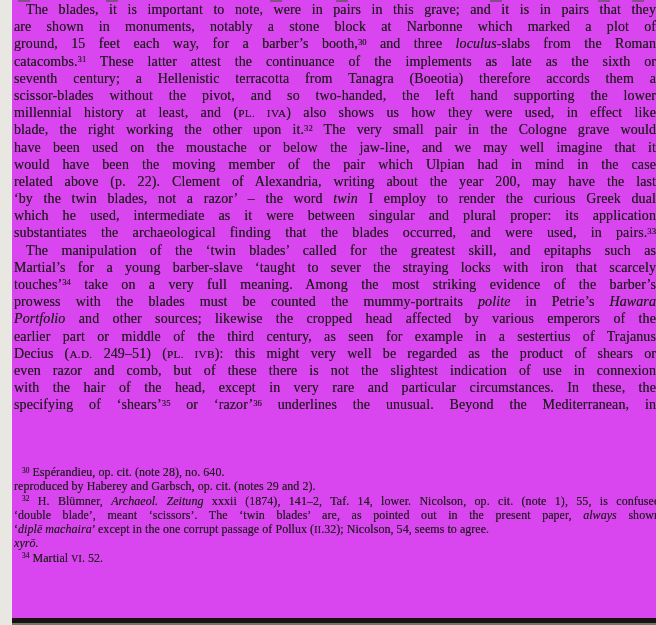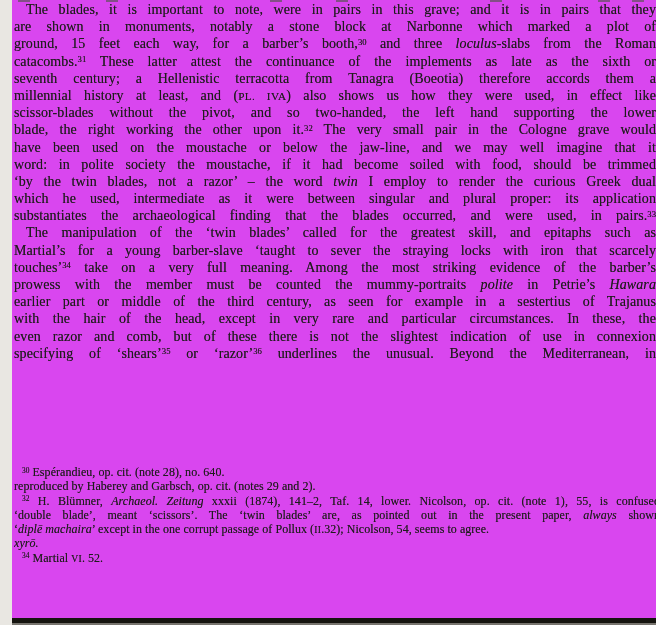--- a/index.html
+++ b/index.html
@@ -76,36 +76,39 @@
 
 <div class="page">
   <div class="top-remnant"></div>
 
   <div class="body-text">
     <div class="line indent"><span>The blades, it is important to note, were in pairs in this grave; and it is in pairs that they</span></div>
     <div class="line"><span>are shown in monuments, notably a stone block at Narbonne which marked a plot of</span></div>
     <div class="line"><span>ground, 15 feet each way, for a barber’s booth,</span><span class="seg-sup">30</span><span> and three </span><span class="seg-i">loculus</span><span>-slabs from the Roman</span></div>
     <div class="line"><span>catacombs.</span><span class="seg-sup">31</span><span> These latter attest the continuance of the implements as late as the sixth or</span></div>
     <div class="line"><span>seventh century; a Hellenistic terracotta from Tanagra (Boeotia) therefore accords them a</span></div>
+    <div class="line"><span>scissor-blades without the pivot, and so two-handed, the left hand supporting the lower</span></div>
     <div class="line"><span>millennial history at least, and (</span><span class="seg-sc">PL. IVA</span><span>) also shows us how they were used, in effect like</span></div>
-    <div class="line"><span>scissor-blades without the pivot, and so two-handed, the left hand supporting the lower</span></div>
     <div class="line"><span>blade, the right working the other upon it.</span><span class="seg-sup">32</span><span> The very small pair in the Cologne grave would</span></div>
     <div class="line"><span>have been used on the moustache or below the jaw-line, and we may well imagine that it</span></div>
-    <div class="line"><span>word: in polite society the moustache, if it had become soiled with food, should be trimmed</span></div>
+    <div class="line"><span>would have been the moving member of the pair which Ulpian had in mind in the case</span></div>
+    <div class="line"><span>related above (p. 22). Clement of Alexandria, writing about the year 200, may have the last</span></div>
     <div class="line"><span>‘by the twin blades, not a razor’ – the word </span><span class="seg-i">twin</span><span> I employ to render the curious Greek dual</span></div>
     <div class="line"><span>which he used, intermediate as it were between singular and plural proper: its application</span></div>
     <div class="line"><span>substantiates the archaeological finding that the blades occurred, and were used, in pairs.</span><span class="seg-sup">33</span></div>
 
     <div class="line indent"><span>The manipulation of the ‘twin blades’ called for the greatest skill, and epitaphs such as</span></div>
     <div class="line"><span>Martial’s for a young barber-slave ‘taught to sever the straying locks with iron that scarcely</span></div>
     <div class="line"><span>touches’</span><span class="seg-sup">34</span><span> take on a very full meaning. Among the most striking evidence of the barber’s</span></div>
-    <div class="line"><span>prowess with the member must be counted the mummy-portraits </span><span class="seg-i">polite</span><span> in Petrie’s </span><span class="seg-i">Hawara</span></div>
+    <div class="line"><span>prowess with the blades must be counted the mummy-portraits </span><span class="seg-i">polite</span><span> in Petrie’s </span><span class="seg-i">Hawara</span></div>
+    <div class="line"><span class="seg-i">Portfolio</span><span> and other sources; likewise the cropped head affected by various emperors of the</span></div>
     <div class="line"><span>earlier part or middle of the third century, as seen for example in a sestertius of Trajanus</span></div>
+    <div class="line"><span>Decius (</span><span class="seg-sc">A.D.</span><span> 249–51) (</span><span class="seg-sc">PL. IVB</span><span>): this might very well be regarded as the product of shears or</span></div>
+    <div class="line"><span>even razor and comb, but of these there is not the slightest indication of use in connexion</span></div>
     <div class="line"><span>with the hair of the head, except in very rare and particular circumstances. In these, the</span></div>
-    <div class="line"><span>even razor and comb, but of these there is not the slightest indication of use in connexion</span></div>
     <div class="line"><span>specifying of ‘shears’</span><span class="seg-sup">35</span><span> or ‘razor’</span><span class="seg-sup">36</span><span> underlines the unusual. Beyond the Mediterranean, in</span></div>
   </div>
 
   <div class="footnotes">
     <div class="fline fn-first nojust"><span class="seg-sup">30</span><span> Espérandieu, op. cit. (note 28), no. 640.</span></div>
     <div class="fline nojust"><span>reproduced by Haberey and Garbsch, op. cit. (notes 29 and 2).</span></div>
     <div class="fline fn-first"><span class="seg-sup">32</span><span> H. Blümner, </span><span class="seg-i">Archaeol. Zeitung</span><span> xxxii (1874), 141–2, Taf. 14, lower. Nicolson, op. cit. (note 1), 55, is confused</span></div>
     <div class="fline"><span>‘double blade’, meant ‘scissors’. The ‘twin blades’ are, as pointed out in the present paper, </span><span class="seg-i">always</span><span> shown</span></div>
     <div class="fline nojust"><span>‘</span><span class="seg-i">diplē machaira</span><span>’ except in the one corrupt passage of Pollux (</span><span class="seg-sc">II</span><span>.32); Nicolson, 54, seems to agree.</span></div>
     <div class="fline nojust"><span class="seg-i">xyrō.</span></div>

